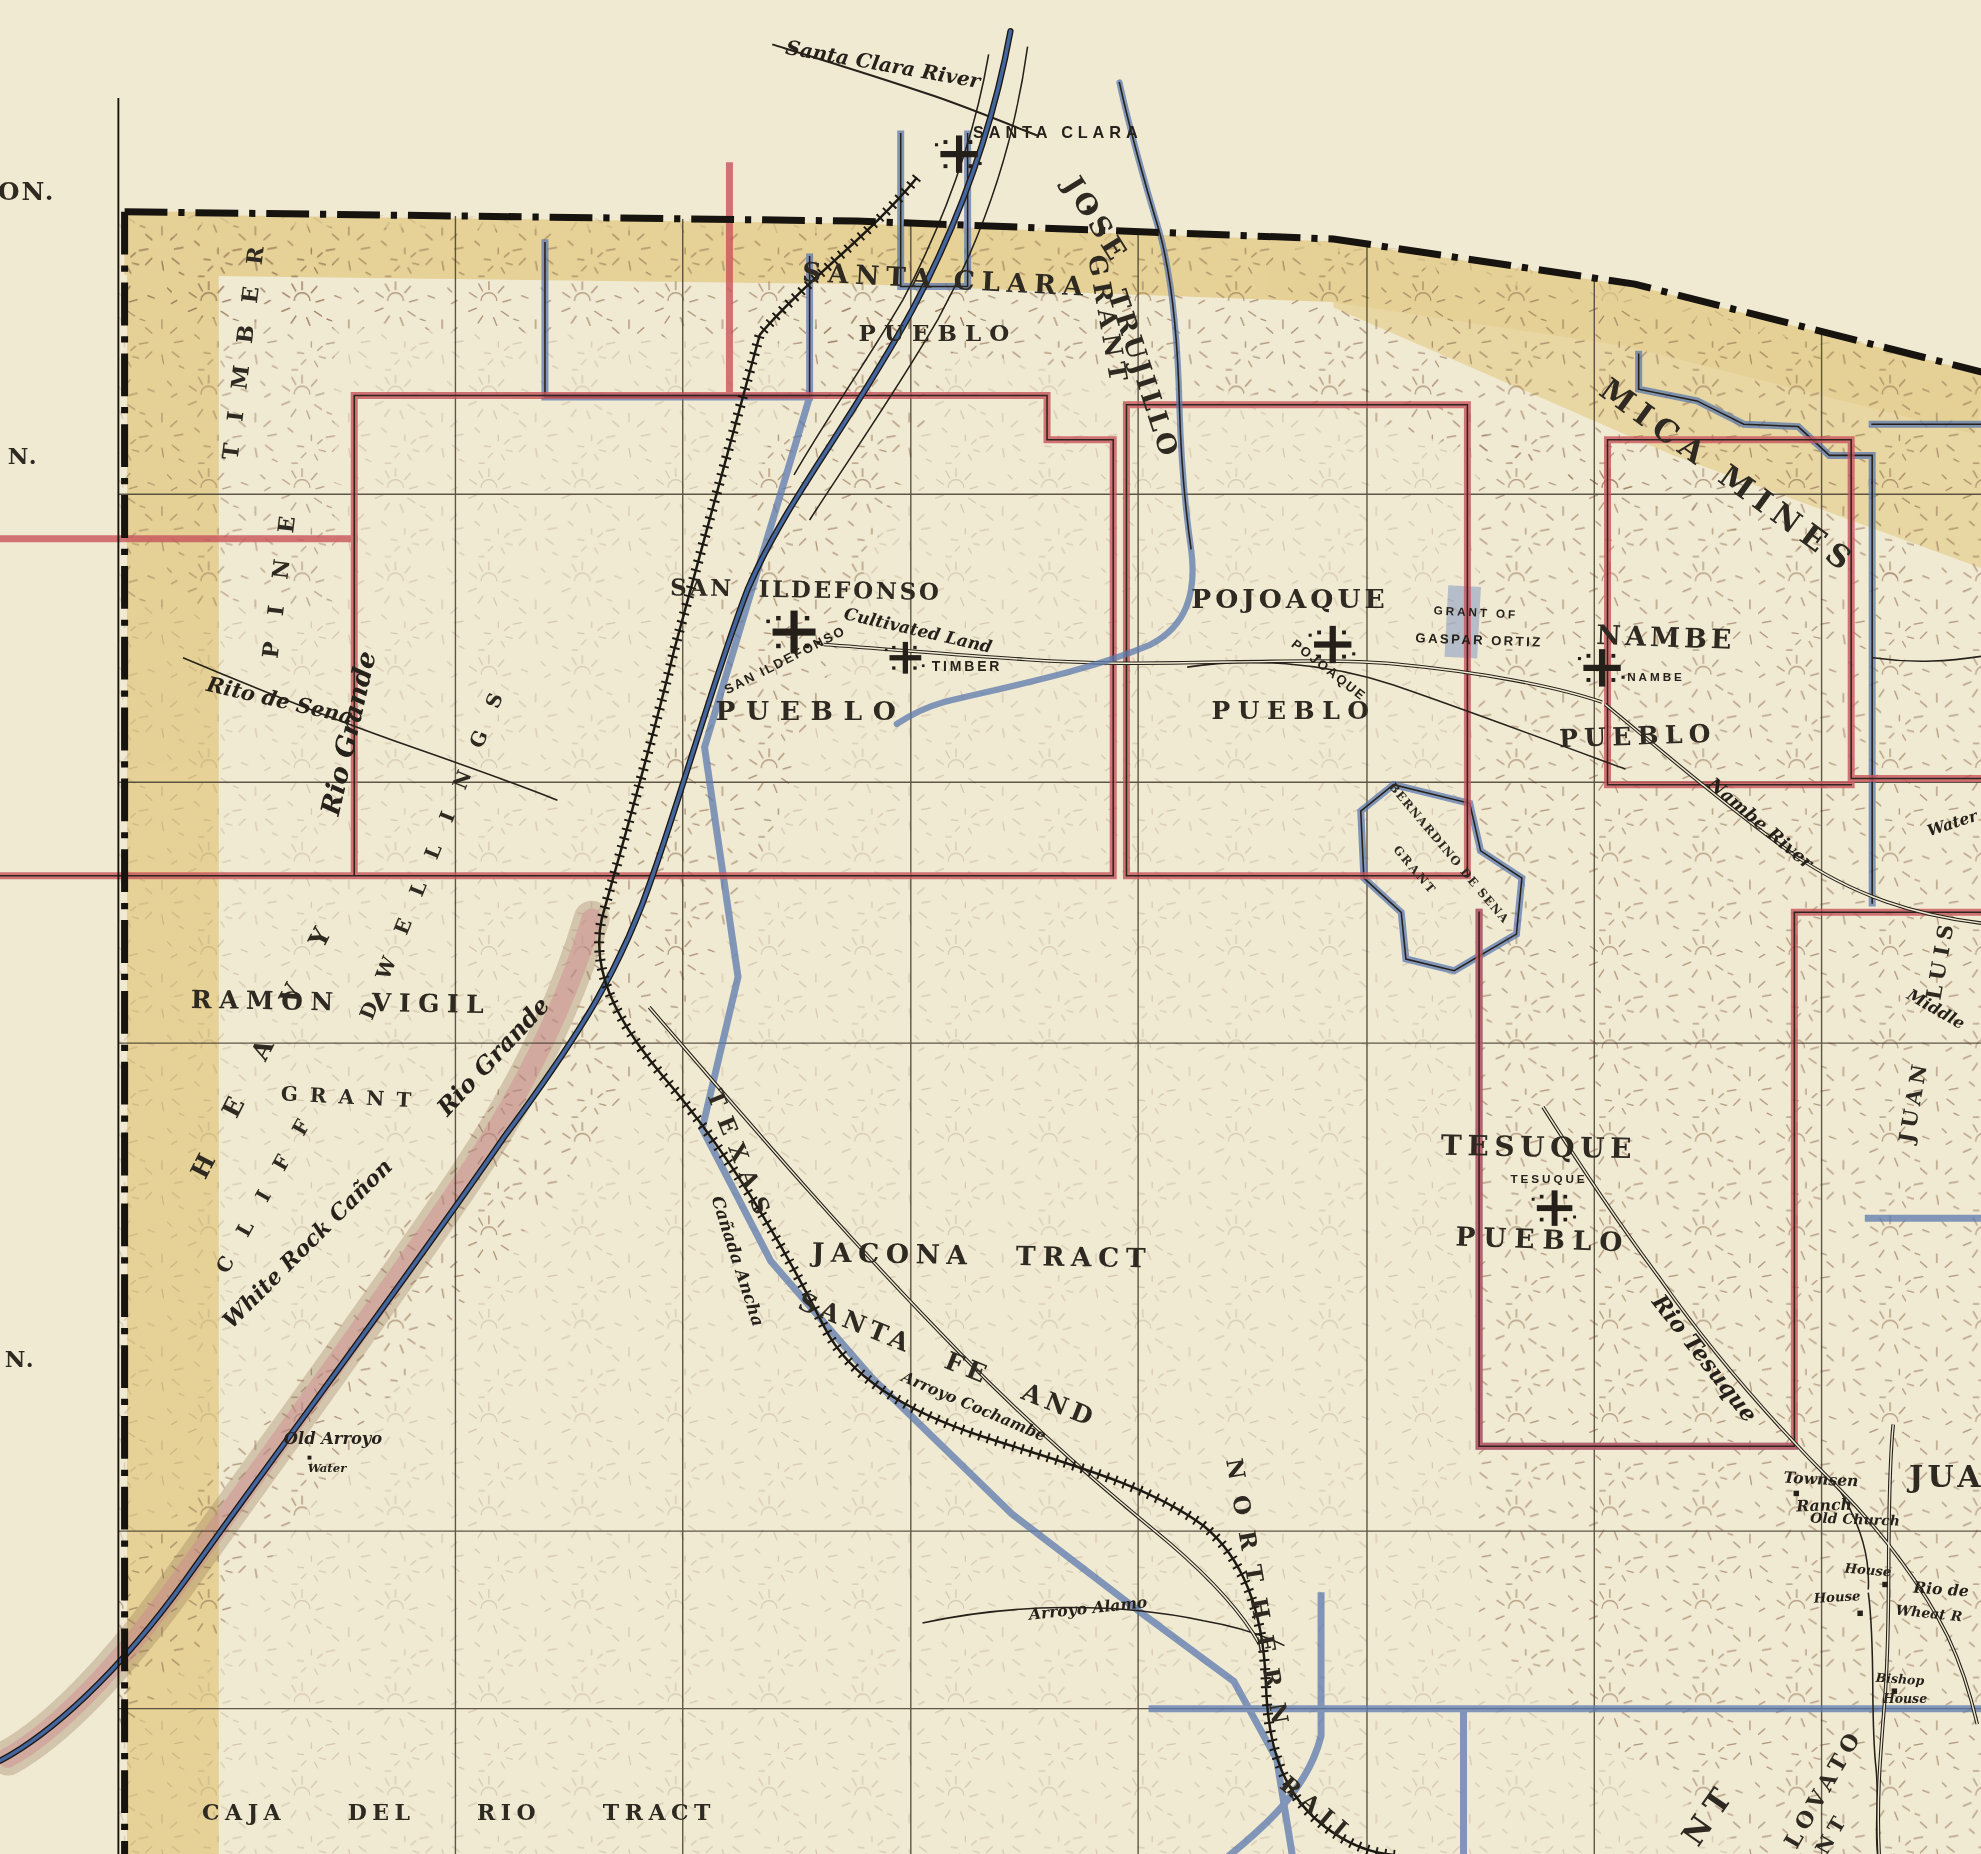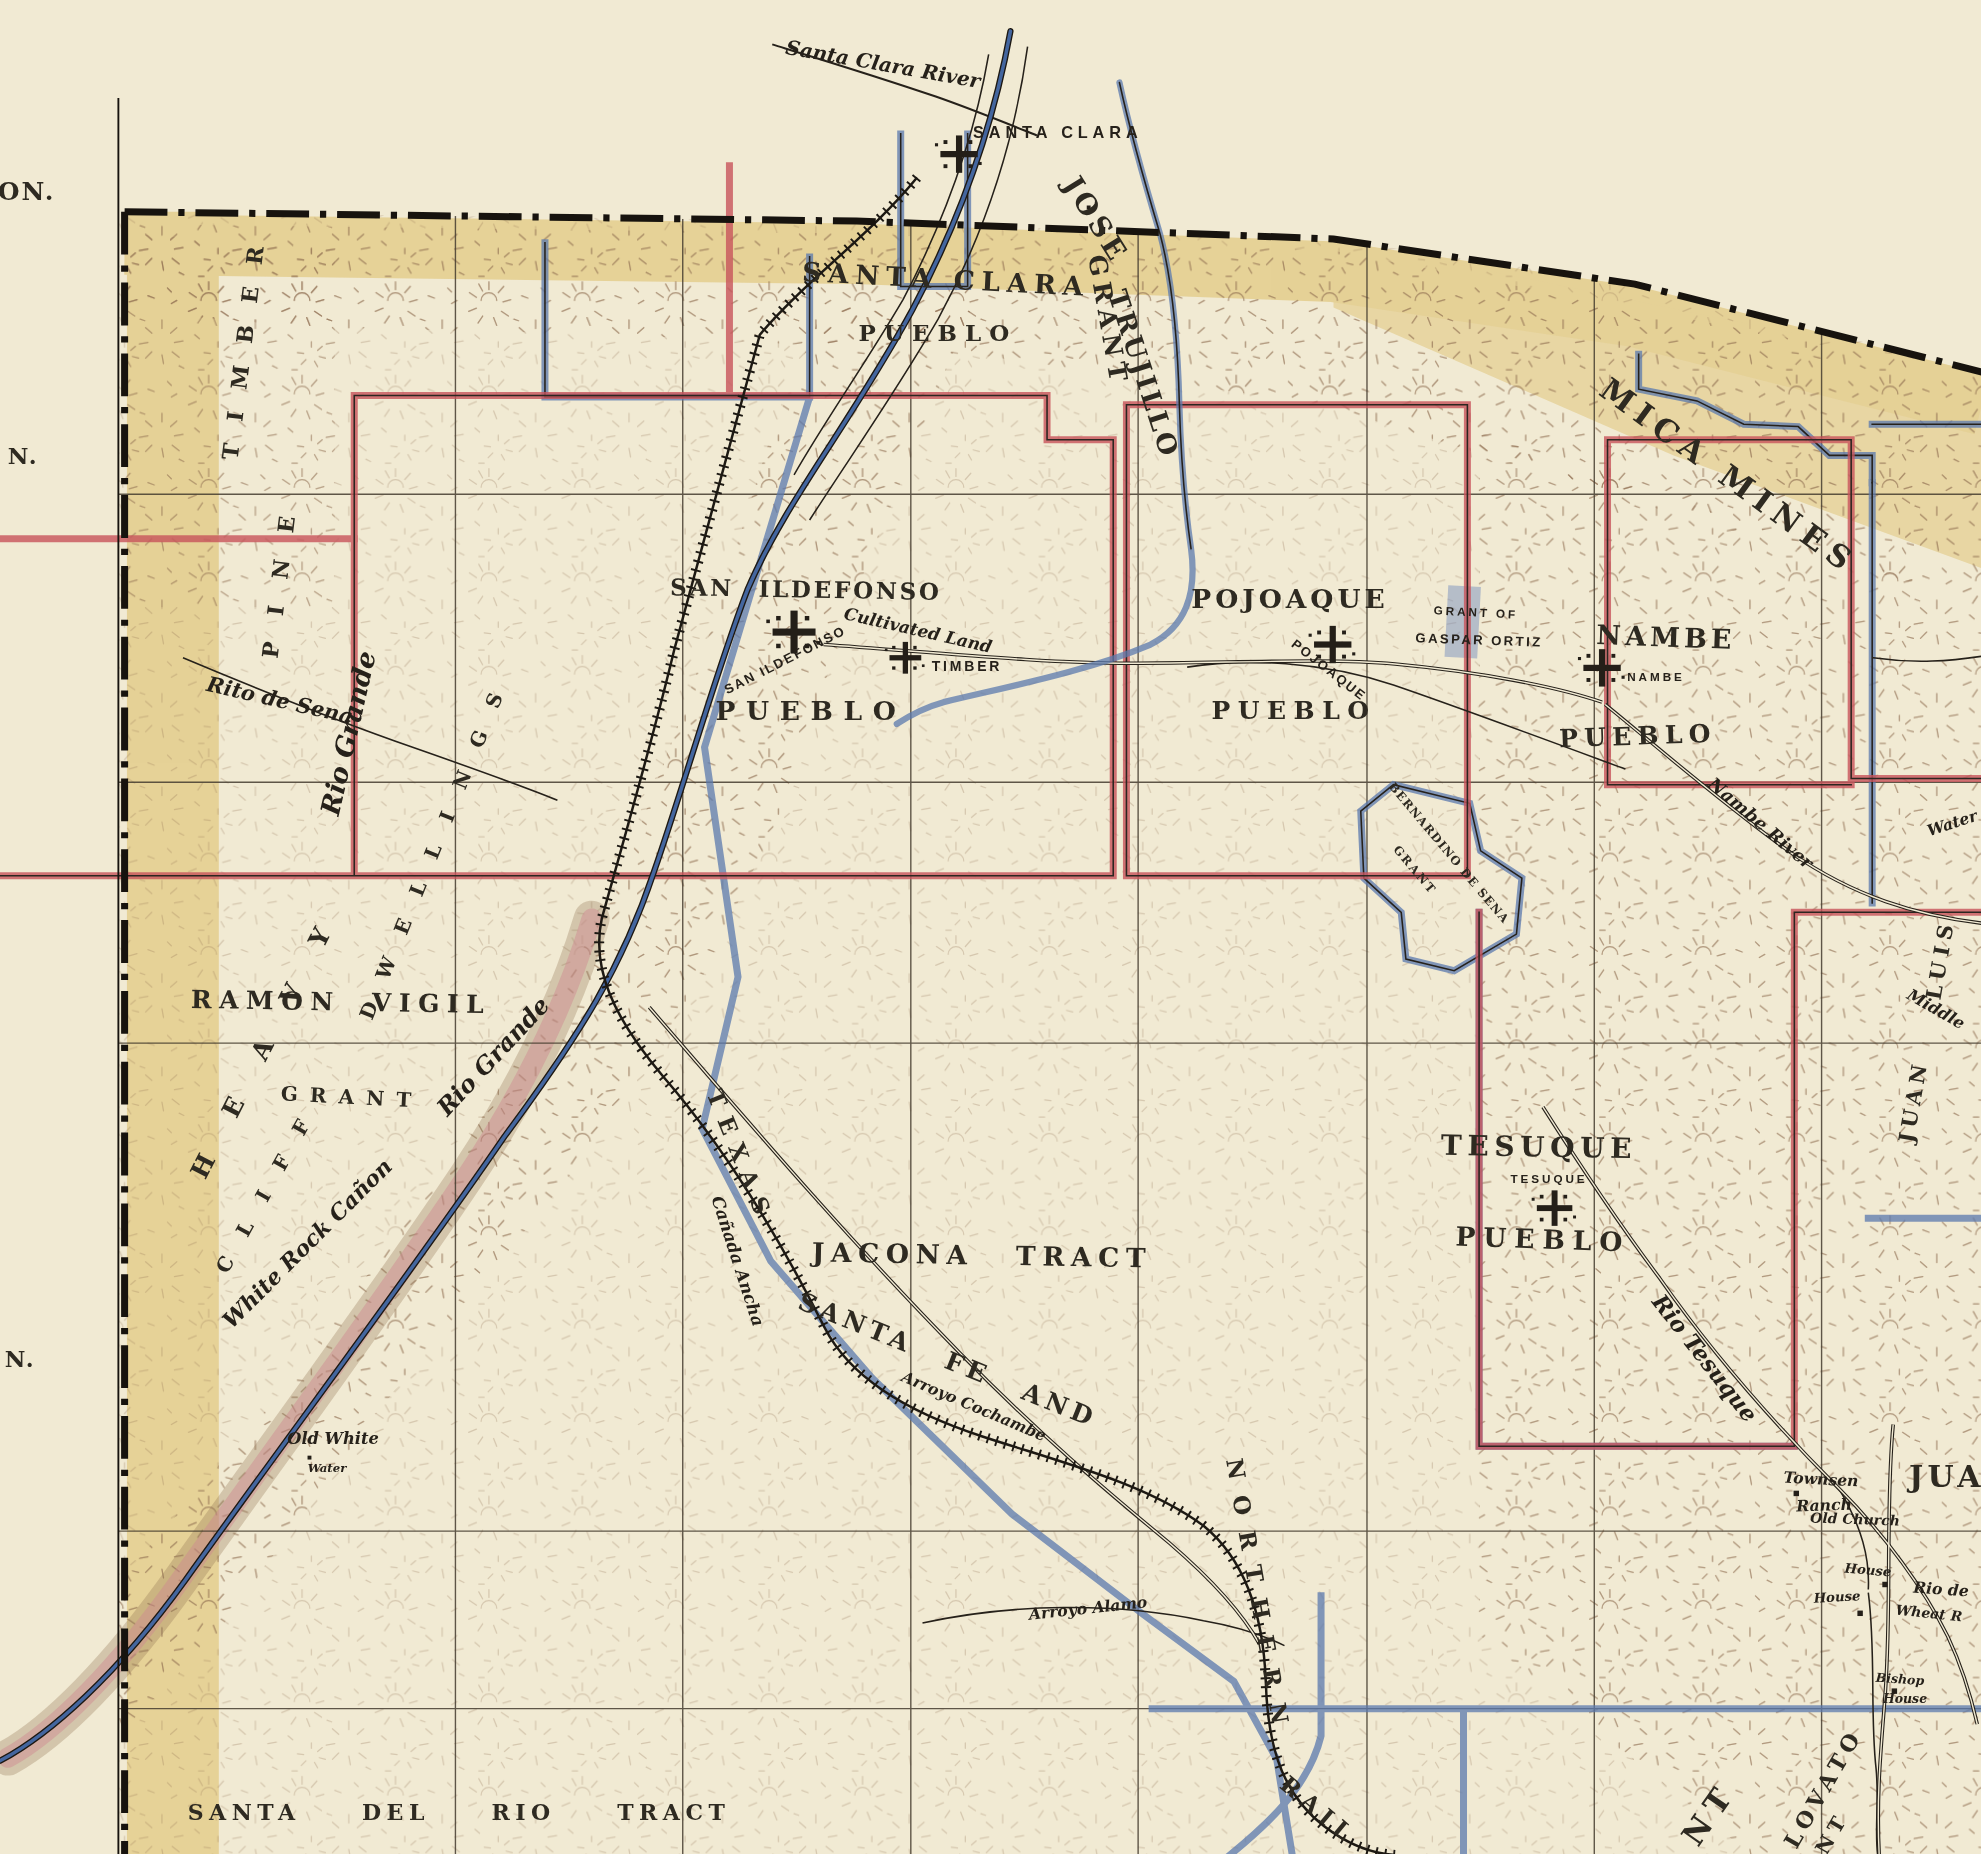--- a/index.html
+++ b/index.html
@@ -203,23 +203,23 @@
 <div class="lbl" style="left:280px;top:574px;font-size:22px;letter-spacing:1.2em;transform:translate(-50%,-50%) rotate(-83deg);">PINE</div>
 <div class="lbl" style="left:244px;top:342px;font-size:22px;letter-spacing:1em;transform:translate(-50%,-50%) rotate(-83deg);">TIMBER</div>
 <div class="lbl" style="left:269px;top:1185px;font-size:20px;letter-spacing:1.3em;transform:translate(-50%,-50%) rotate(-61deg);">CLIFF</div>
 <div class="lbl" style="left:436px;top:844px;font-size:20px;letter-spacing:1.3em;transform:translate(-50%,-50%) rotate(-68deg);">DWELLINGS</div>
 <div class="lbl" style="left:341px;top:1002px;font-size:25px;letter-spacing:.3em;word-spacing:.6em;transform:translate(-50%,-50%) rotate(1deg);">RAMON VIGIL</div>
 <div class="lbl" style="left:352px;top:1097px;font-size:20px;letter-spacing:.6em;transform:translate(-50%,-50%) rotate(3deg);">GRANT</div>
 <div class="scr" style="left:280px;top:700px;font-size:21px;transform:translate(-50%,-50%) rotate(13deg);">Rito de Sena</div>
 <div class="scr" style="left:348px;top:733px;font-size:26.5px;transform:translate(-50%,-50%) rotate(-77deg);">Rio Grande</div>
 <div class="scr" style="left:493px;top:1056px;font-size:24px;transform:translate(-50%,-50%) rotate(-47deg);">Rio Grande</div>
 <div class="scr" style="left:307px;top:1243px;font-size:22px;transform:translate(-50%,-50%) rotate(-45deg);">White Rock Cañon</div>
-<div class="scr" style="left:333px;top:1438px;font-size:16.3px;transform:translate(-50%,-50%);">Old White</div>
+<div class="scr" style="left:333px;top:1438px;font-size:16.3px;transform:translate(-50%,-50%);">Old Arroyo</div>
 <div class="scr" style="left:327px;top:1468px;font-size:11.7px;transform:translate(-50%,-50%);">Water</div>
-<div class="lbl" style="left:459px;top:1812px;font-size:22px;letter-spacing:.25em;word-spacing:2.2em;transform:translate(-50%,-50%);">SANTA DEL RIO TRACT</div>
+<div class="lbl" style="left:459px;top:1812px;font-size:22px;letter-spacing:.25em;word-spacing:2.2em;transform:translate(-50%,-50%);">CAJA DEL RIO TRACT</div>
 <div class="lbl" style="left:982px;top:1255px;font-size:26.5px;letter-spacing:.25em;word-spacing:1em;transform:translate(-50%,-50%) rotate(1deg);">JACONA TRACT</div>
 <div class="lbl" style="left:741px;top:1157px;font-size:23px;letter-spacing:.5em;transform:translate(-50%,-50%) rotate(68deg);">TEXAS</div>
 <div class="scr" style="left:738px;top:1261px;font-size:17px;transform:translate(-50%,-50%) rotate(72deg);">Cañada Ancha</div>
 <div class="lbl" style="left:948px;top:1360px;font-size:25px;letter-spacing:.2em;word-spacing:.9em;transform:translate(-50%,-50%) rotate(22deg);">SANTA FE AND</div>
 <div class="scr" style="left:974px;top:1406px;font-size:15.6px;transform:translate(-50%,-50%) rotate(23deg);">Arroyo Cochambe</div>
 <div class="lbl" style="left:1259px;top:1599px;font-size:23px;letter-spacing:.7em;transform:translate(-50%,-50%) rotate(80deg);">NORTHERN</div>
 <div class="lbl" style="left:1319px;top:1810px;font-size:23px;letter-spacing:.3em;transform:translate(-50%,-50%) rotate(40deg);">RAIL</div>
 <div class="lbl" style="left:1539px;top:1147px;font-size:28px;letter-spacing:.2em;transform:translate(-50%,-50%) rotate(1deg);">TESUQUE</div>
 <div class="town" style="left:1549px;top:1178px;font-size:11.7px;letter-spacing:.25em;transform:translate(-50%,-50%);">TESUQUE</div>
 <div class="lbl" style="left:1543px;top:1239px;font-size:26.5px;letter-spacing:.3em;transform:translate(-50%,-50%) rotate(2deg);">PUEBLO</div>

